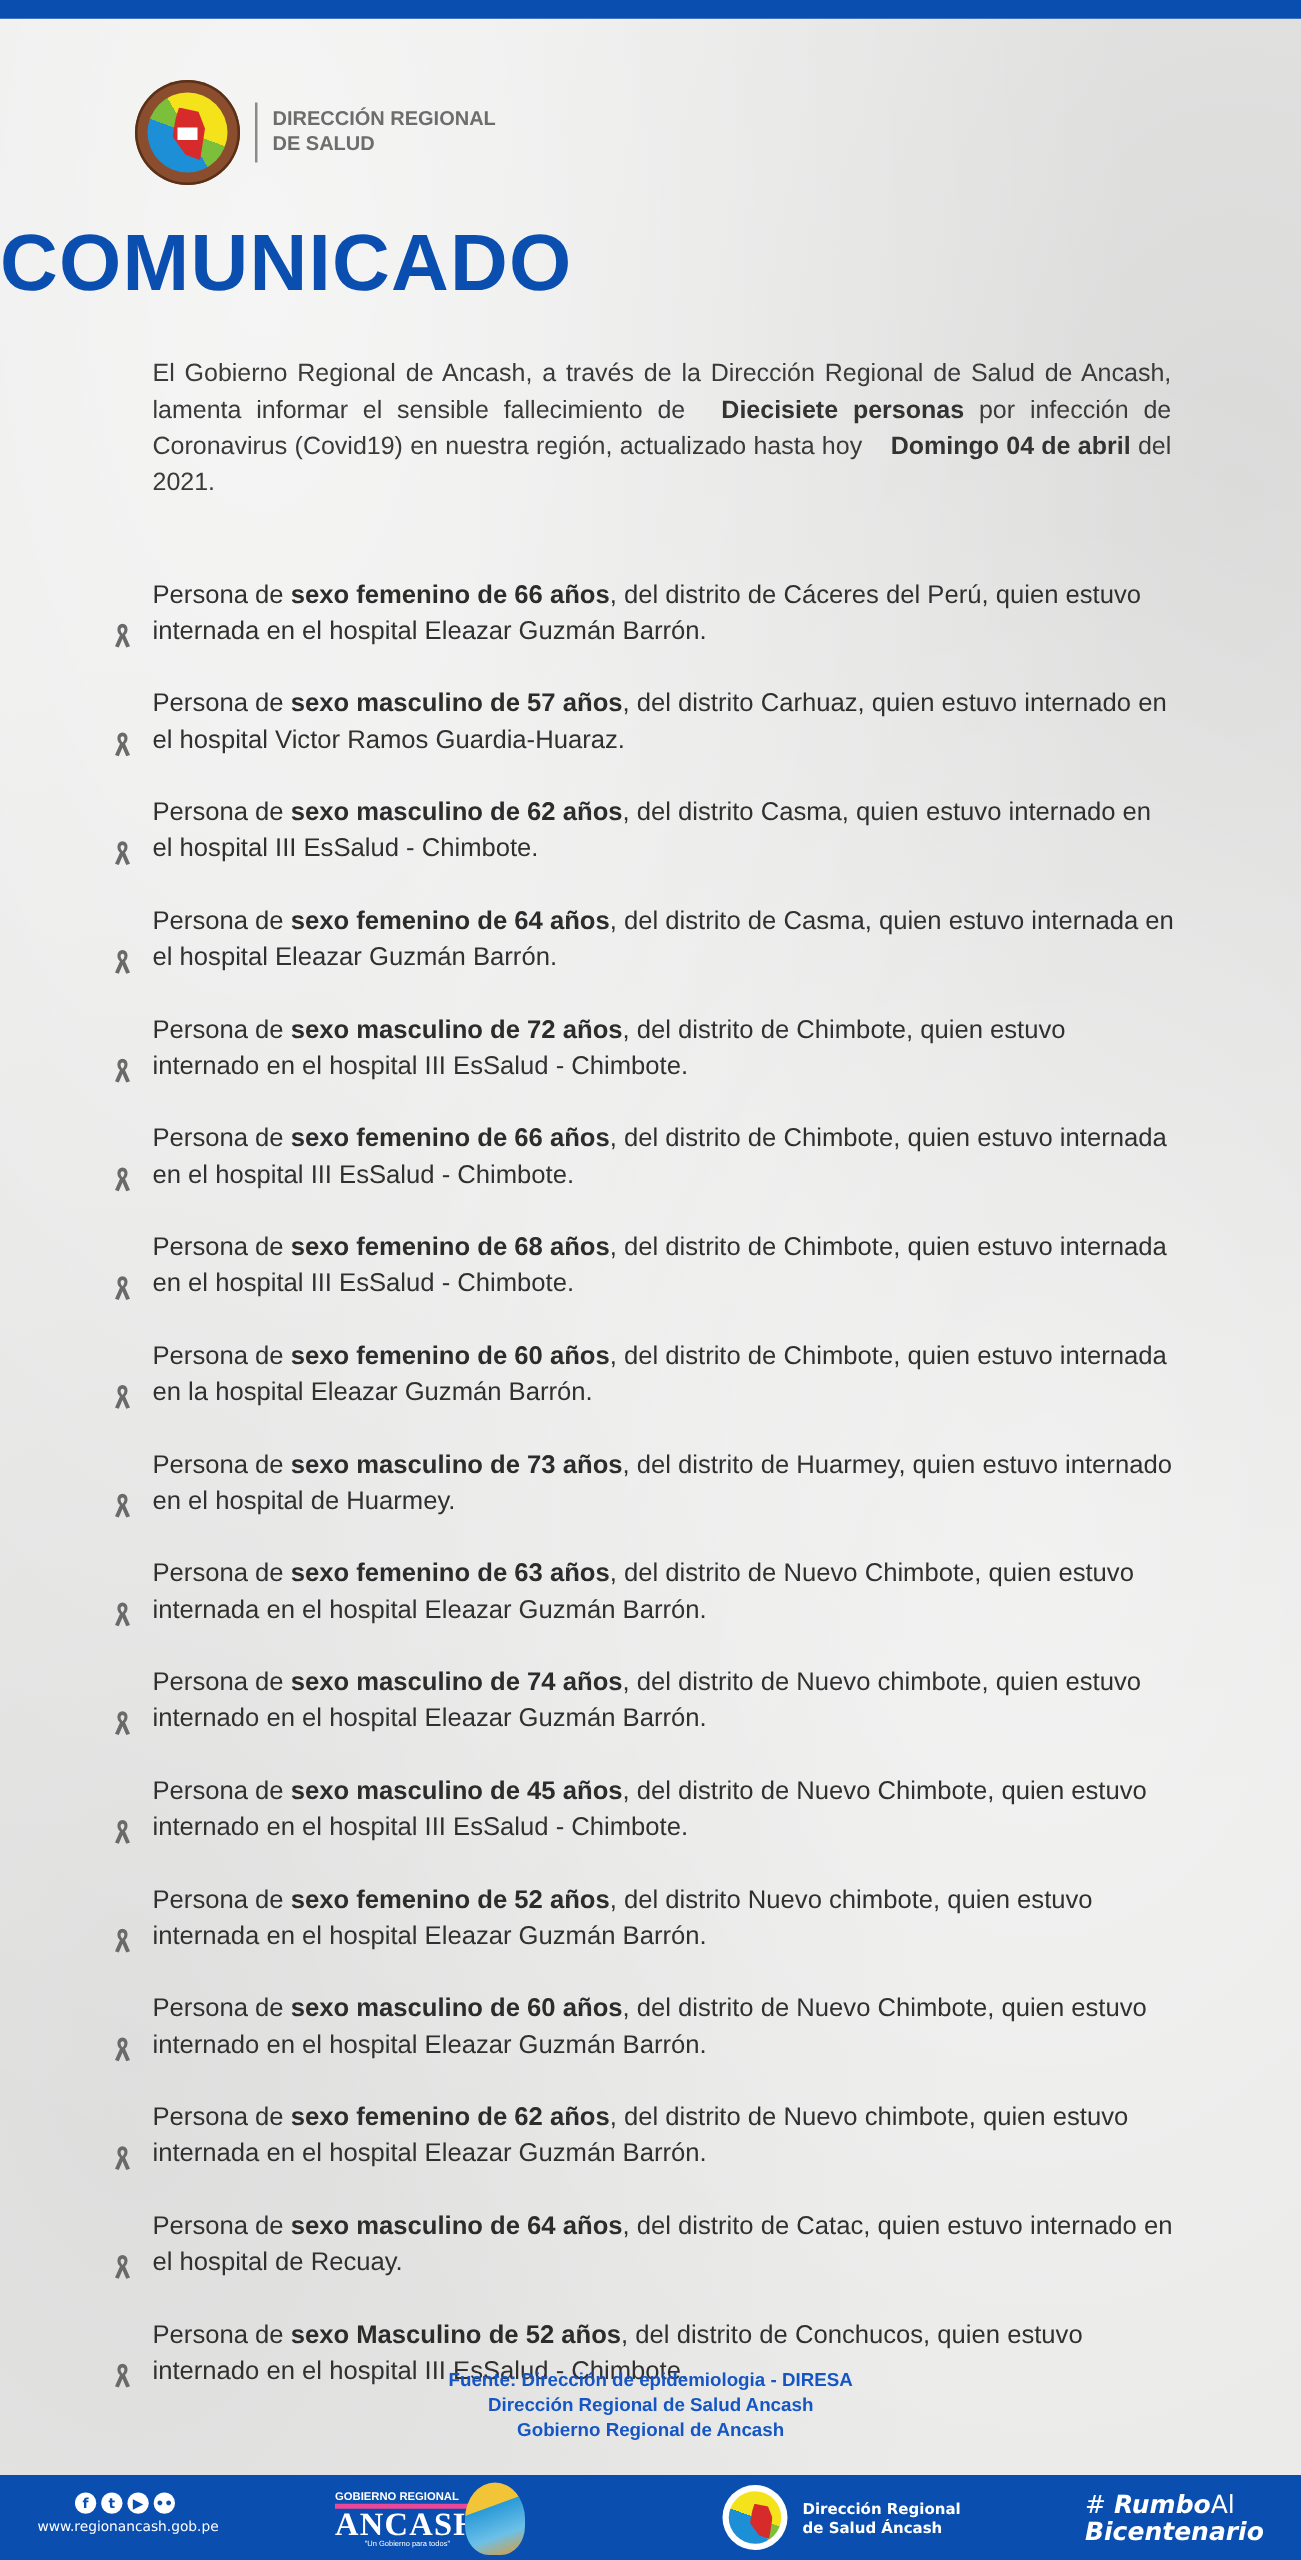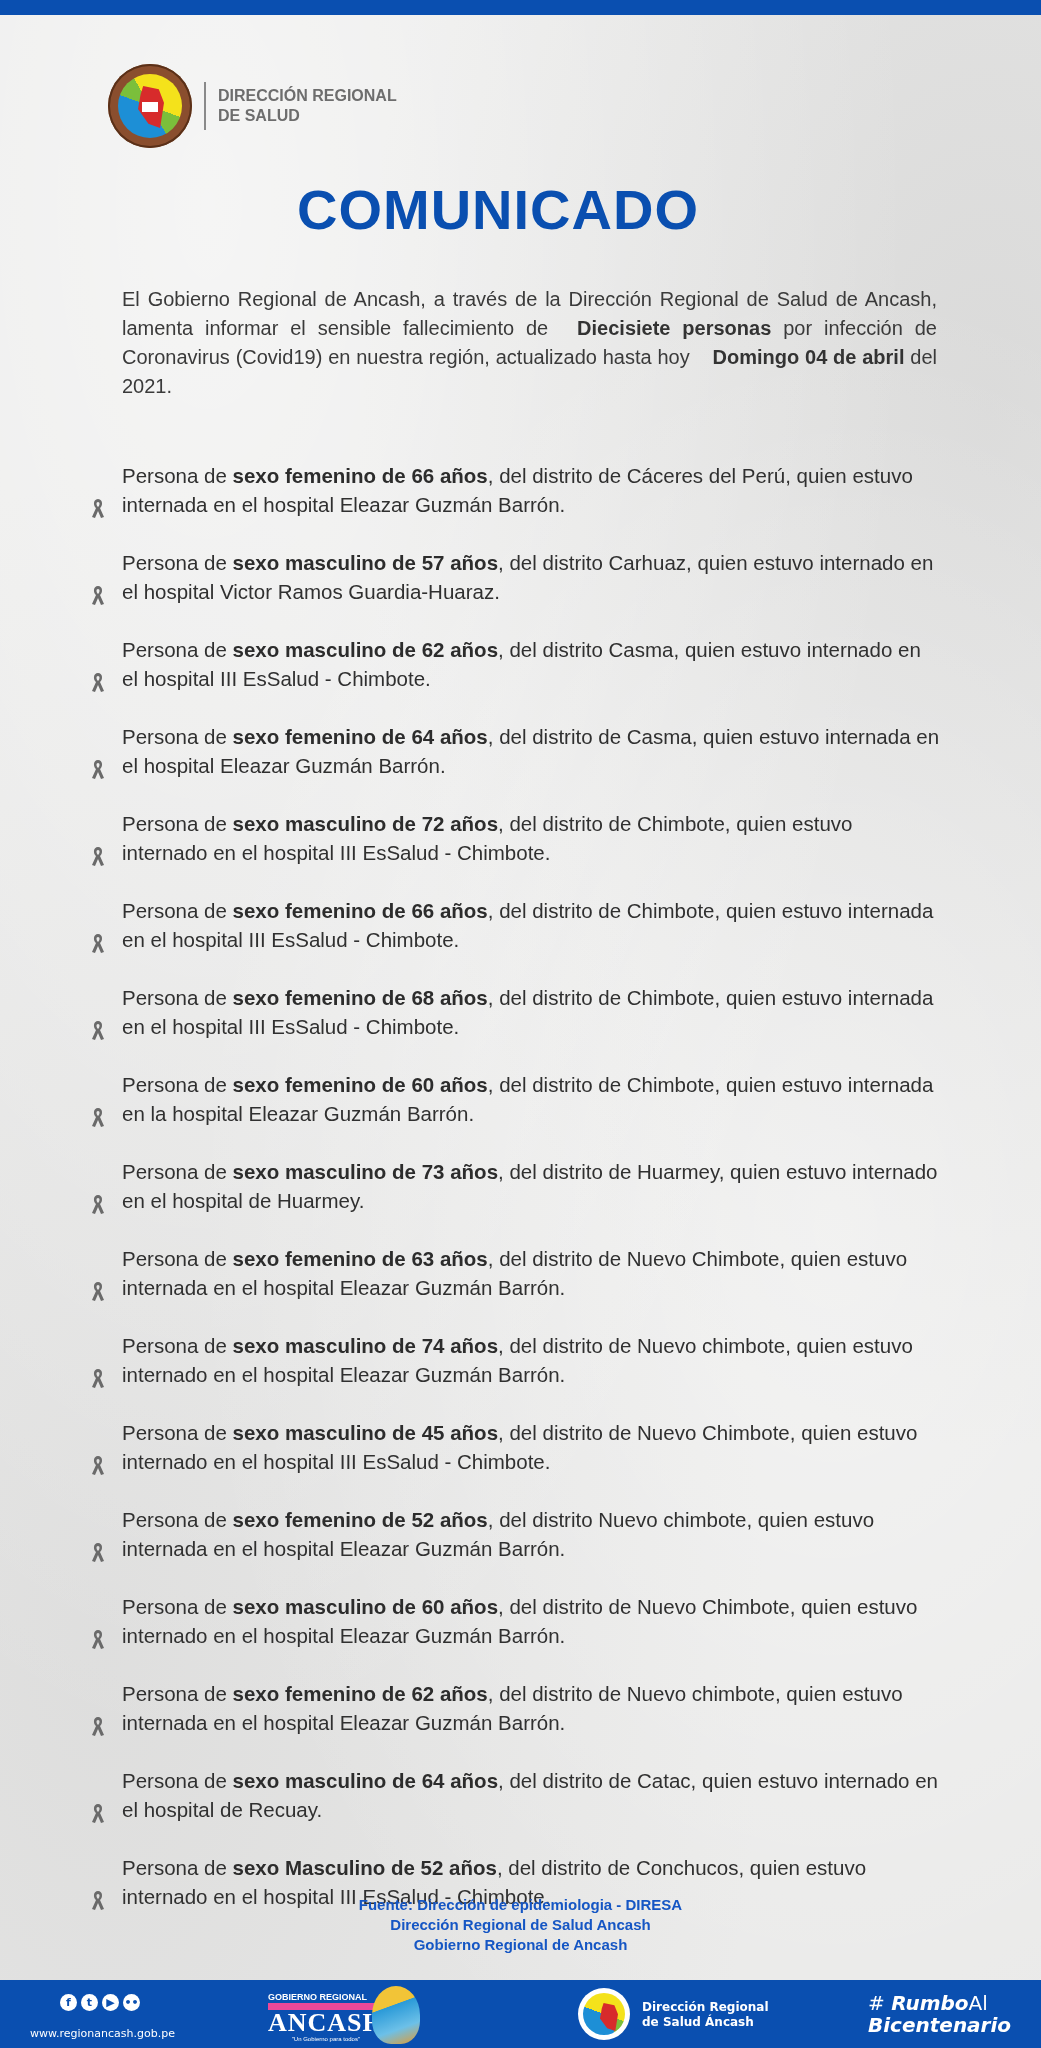--- a/index.html
+++ b/index.html
@@ -16,40 +16,40 @@
   }
   .top-bar { position: absolute; left: 0; top: 0; width: 1041px; height: 15px; background: #0a4fb0; }
   .header { position: absolute; left: 108px; top: 64px; display: flex; align-items: center; }
   .logo { width: 84px; height: 84px; border-radius: 50%; position: relative; background: #8a4e2e; box-shadow: 0 0 0 2px #5a3018 inset; }
   .logo .inner { position: absolute; left: 10px; top: 10px; width: 64px; height: 64px; border-radius: 50%;
     background: conic-gradient(#f4e21b 0deg 110deg, #7bbf3b 110deg 150deg, #1d8fd6 150deg 290deg, #7bbf3b 290deg 330deg, #f4e21b 330deg 360deg); overflow: hidden; }
   .logo .map { position: absolute; left: 20px; top: 12px; width: 26px; height: 42px; background: #d72b2b; clip-path: polygon(20% 0,80% 8%,100% 40%,85% 100%,40% 90%,0 55%,10% 20%); }
   .logo .map2 { position: absolute; left: 24px; top: 28px; width: 16px; height: 10px; background: #fff; }
   .divider { width: 2px; height: 48px; background: #8a8a8a; margin: 0 12px 0 12px; }
   .org-name { font-family: "Liberation Sans", sans-serif; font-weight: bold; color: #6d6d6d; font-size: 16px; line-height: 20px; }
-  .title { position: absolute; left: 0; width: 996px; top: 165px; text-align: center;
-    font-family: "Liberation Sans", sans-serif; font-weight: bold; font-size: 56px; color: #0a4fb0; letter-spacing: 1px; line-height: 90px; }
+  .title { position: absolute; left: 0; width: 996px; top: 165px; 
+    font-family: "Liberation Sans", sans-serif; font-weight: bold; font-size: 64px; color: #0a4fb0; letter-spacing: 1px; line-height: 90px; }
   .intro { position: absolute; left: 122px; top: 285px; width: 815px;
     font-family: "Liberation Sans", sans-serif; font-size: 20px; line-height: 29px; text-align: justify; color: #3a3a3a; }
   .intro b { color: #333; margin-left: 17px; }
   .list { position: absolute; left: 90px; top: 432px; width: 860px; }
   .item { display: flex; align-items: flex-end; height: 87px; }
   .ribbon { width: 32px; flex: 0 0 32px; padding-top: 12px; }
   .ribbon svg { display: block; }
   .item-text { font-family: "Liberation Sans", sans-serif; font-size: 20.5px; line-height: 29px; width: 820px; color: #303030; }
   .item-text b { font-weight: bold; color: #2c2c2c; }
   .source { position: absolute; left: 0; width: 1041px; top: 1895px; text-align: center;
     font-family: "Liberation Sans", sans-serif; font-weight: bold; font-size: 15px; line-height: 20px; color: #1556c4; }
   .footer { position: absolute; left: 0; top: 1980px; width: 1041px; height: 68px; background: #0a4fb0; }
   .social { position: absolute; left: 30px; top: 14px; color: #fff; text-align: center; width: 140px; }
   .social .icons { display: flex; justify-content: center; gap: 4px; }
   .social .ico { width: 17px; height: 17px; border-radius: 50%; background: #fff; color: #0a4fb0; font-size: 11px; line-height: 17px; font-weight: bold; text-align: center; font-family: "DejaVu Sans", sans-serif; }
-  .social .url { font-size: 11px; margin-top: 16px; font-family: "DejaVu Sans", sans-serif; }
+  .social .url { font-size: 11px; margin-top: 4px; font-family: "DejaVu Sans", sans-serif; }
   .gore { position: absolute; left: 268px; top: 12px; color: #fff; font-family: "Liberation Sans", sans-serif; }
-  .gore .l1 { font-size: 9px; font-weight: bold; border-bottom: 7px solid #ec4899; padding-bottom: 1px; }
+  .gore .l1 { font-size: 9px; font-weight: bold; border-bottom: 4px solid #ec4899; padding-bottom: 1px; }
   .gore .l2 { font-family: "Liberation Serif", serif; font-size: 26px; font-weight: bold; line-height: 26px; letter-spacing: 1px; }
   .gore .l3 { font-size: 6px; text-align: center; }
   .gore-emblem { position: absolute; left: 372px; top: 6px; width: 48px; height: 58px; border-radius: 50% 50% 40% 40%;
     background: linear-gradient(160deg, #f2c437 0%, #f2c437 35%, #2a9ad8 36%, #6cc0e8 70%, #e29a30 100%); }
   .diresa-logo { position: absolute; left: 578px; top: 8px; width: 52px; height: 52px; border-radius: 50%; background: #fff; }
   .diresa-logo .inner { position: absolute; left: 5px; top: 5px; width: 42px; height: 42px; border-radius: 50%;
     background: conic-gradient(#f4e21b 0deg 110deg, #7bbf3b 110deg 150deg, #1d8fd6 150deg 290deg, #f4e21b 290deg 360deg); }
   .diresa-logo .map { position: absolute; left: 17px; top: 10px; width: 18px; height: 28px; background: #d72b2b; clip-path: polygon(20% 0,80% 8%,100% 40%,85% 100%,40% 90%,0 55%,10% 20%); }
   .diresa-name { position: absolute; left: 642px; top: 20px; color: #fff; font-size: 12px; font-weight: bold; line-height: 15px; font-family: "DejaVu Sans", sans-serif; }
   .hashtag { position: absolute; left: 868px; top: 12px; color: #fff; font-family: "DejaVu Sans", sans-serif; font-size: 20px; line-height: 22px; }

